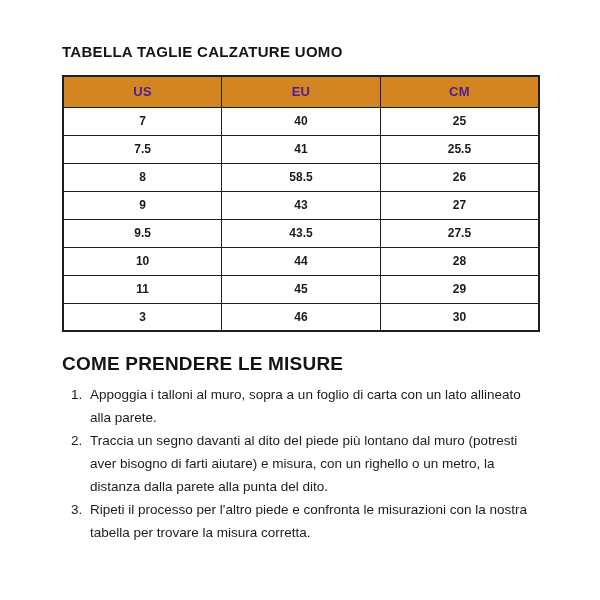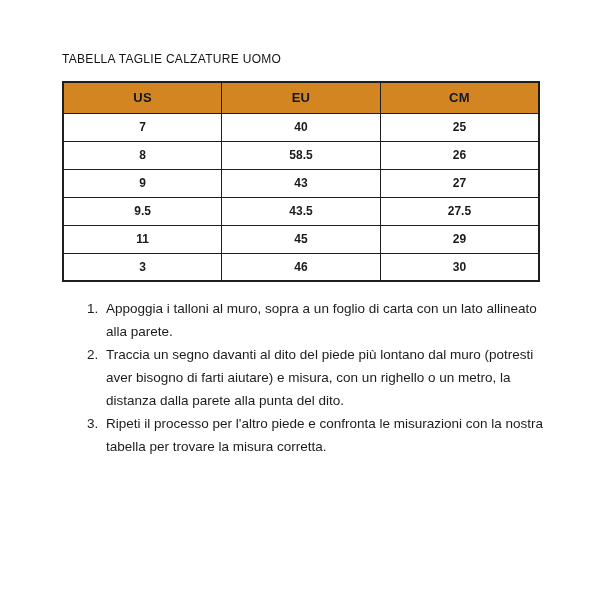--- a/index.html
+++ b/index.html
@@ -13,59 +13,59 @@
     width: 600px;
     height: 600px;
     background: #ffffff;
     font-family: "Liberation Sans", sans-serif;
     overflow: hidden;
   }
   .page {
     padding: 36px 58px 0 62px;
   }
   .size-table-title {
-    font-size: 12px;
-    font-weight: normal;
+    font-size: 15px;
+    font-weight: bold;
     color: #141414;
     letter-spacing: 0.3px;
-    margin: 16px 0 15px 0;
+    margin: 7px 0 15px 0;
   }
   table.size-chart {
     width: 478px;
     table-layout: fixed;
     border-collapse: collapse;
     border: 2px solid var(--table-border);
   }
   table.size-chart th {
     background: var(--accent);
     border: 1.5px solid var(--table-border);
     height: 31px;
     font-size: 13px;
     font-weight: bold;
-    color: #0f172a;
+    color: #4c1d95;
     text-align: center;
     letter-spacing: 0.3px;
   }
   table.size-chart td {
     border: 1.5px solid var(--table-border);
     height: 28px;
     font-size: 12px;
     font-weight: bold;
     color: #1a1a1a;
     text-align: center;
   }
   .instructions-title {
     font-size: 19px;
     font-weight: bold;
     color: #141414;
     letter-spacing: 0.2px;
     margin: 21px 0 9px 0;
   }
   ol.instructions-list {
-    margin: 16px;
+    margin: 0;
     padding-left: 24px;
     width: 472px;
     font-size: 13.5px;
     line-height: 1.7;
     color: #1c1c1c;
   }
   ol.instructions-list li {
     padding-left: 4px;
   }
 </style>
@@ -84,47 +84,58 @@
         <th>CM</th>
       </tr>
     </thead>
     <tbody>
       <tr>
         <td>7</td>
         <td>40</td>
         <td>25</td>
       </tr>
       <tr>
+        <td>7.5</td>
+        <td>41</td>
+        <td>25.5</td>
+      </tr>
+      <tr>
         <td>8</td>
         <td>58.5</td>
         <td>26</td>
       </tr>
       <tr>
         <td>9</td>
         <td>43</td>
         <td>27</td>
       </tr>
       <tr>
         <td>9.5</td>
         <td>43.5</td>
         <td>27.5</td>
       </tr>
       <tr>
+        <td>10</td>
+        <td>44</td>
+        <td>28</td>
+      </tr>
+      <tr>
         <td>11</td>
         <td>45</td>
         <td>29</td>
       </tr>
       <tr>
         <td>3</td>
         <td>46</td>
         <td>30</td>
       </tr>
     </tbody>
   </table>
 
+  <h2 class="instructions-title">COME PRENDERE LE MISURE</h2>
 
   <ol class="instructions-list">
     <li>Appoggia i talloni al muro, sopra a un foglio di carta con un lato allineato alla parete.</li>
     <li>Traccia un segno davanti al dito del piede più lontano dal muro (potresti aver bisogno di farti aiutare) e misura, con un righello o un metro, la distanza dalla parete alla punta del dito.</li>
     <li>Ripeti il processo per l'altro piede e confronta le misurazioni con la nostra tabella per trovare la misura corretta.</li>
   </ol>
 
 </div>
 
 </body></html>

